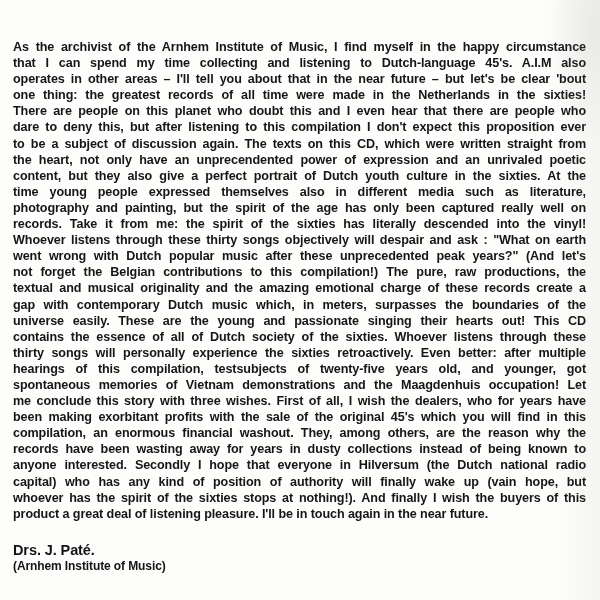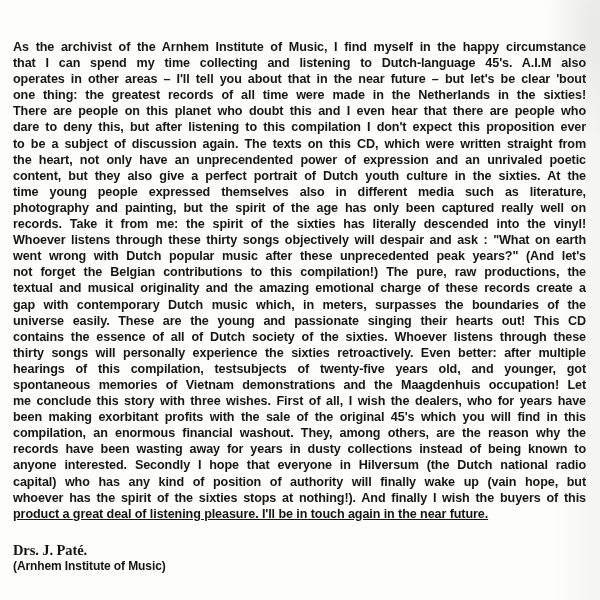--- a/index.html
+++ b/index.html
@@ -48,30 +48,28 @@
     letter-spacing: -0.1px;
   }
   .body-text .line {
     text-align: justify;
     text-align-last: justify;
     height: 16.1px;
     overflow: visible;
   }
   .body-text .line.last {
     text-align-last: left;
-    text-decoration: underline;
   }
   .signature {
     margin-top: 20px;
     color: #141414;
     font-weight: 700;
     font-size: 14.5px;
     line-height: 17px;
     letter-spacing: -0.1px;
-    font-family: Liberation Serif, serif;
   }
   .affiliation {
     color: #141414;
     font-weight: 700;
     font-size: 12px;
     line-height: 14px;
     letter-spacing: -0.1px;
   }
 </style>
 </head>

